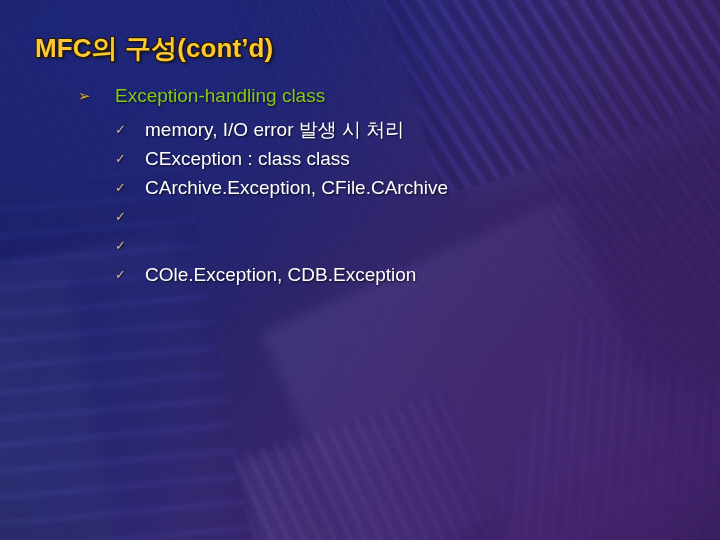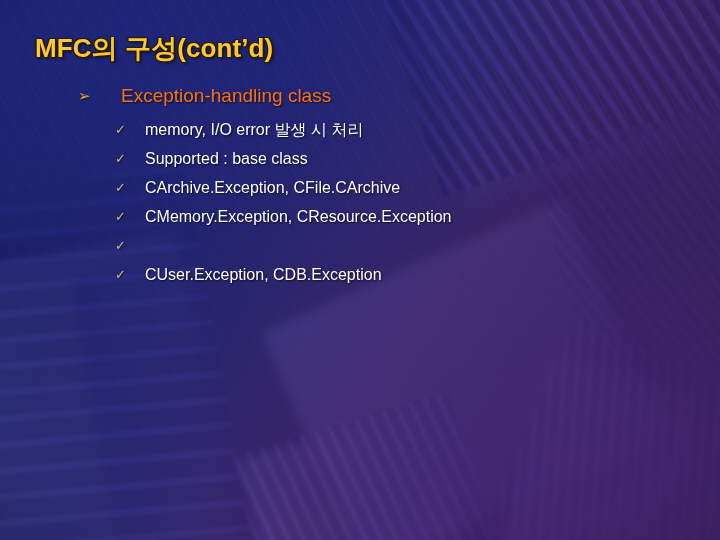--- a/index.html
+++ b/index.html
@@ -164,26 +164,25 @@
   }
   .l1-marker {
     width:37px;
     flex:0 0 37px;
     color:#e8ab22;
     font-size:15px;
     line-height:24px;
     text-shadow:1px 1px 2px rgba(0,0,0,.6);
   }
   .l1-text {
-    color:#f97316;
+    color:#84cc16;
     font-size:19px;
     line-height:24px;
     white-space:nowrap;
     text-shadow:1px 1px 2px rgba(0,0,0,.7);
-    margin-left:6px;
   }
 
   
   .l2-list {
     position:absolute;
     left:115px; top:119px;
   }
   .l2-row {
     display:flex;
     align-items:flex-start;
@@ -192,21 +191,21 @@
   .l2-marker {
     width:30px;
     flex:0 0 30px;
     color:#d8bb7a;
     font-size:13px;
     line-height:22px;
     text-shadow:1px 1px 2px rgba(0,0,0,.6);
   }
   .l2-text {
     color:#ffffff;
-    font-size:16px;
+    font-size:19px;
     line-height:22px;
     white-space:nowrap;
     text-shadow:1px 1px 2px rgba(0,0,0,.7);
   }
 </style>
 </head>
 <body>
 
 <div id="slide">
 
@@ -245,37 +244,36 @@
 
     <div class="l2-list">
 
       <div class="l2-row">
         <span class="l2-marker">✓</span>
         <span class="l2-text">memory, I/O error 발생 시 처리</span>
       </div>
 
       <div class="l2-row">
         <span class="l2-marker">✓</span>
-        <span class="l2-text">Supported : base class</span>
+        <span class="l2-text">CException : class class</span>
       </div>
 
       <div class="l2-row">
         <span class="l2-marker">✓</span>
         <span class="l2-text">CArchive.Exception, CFile.CArchive</span>
       </div>
 
       <div class="l2-row">
         <span class="l2-marker">✓</span>
-        <span class="l2-text">CMemory.Exception, CResource.Exception</span>
-      </div>
-
-      <div class="l2-row">
-        <span class="l2-marker">✓</span>
-      </div>
-
-      <div class="l2-row">
-        <span class="l2-marker">✓</span>
-        <span class="l2-text">CUser.Exception, CDB.Exception</span>
+      </div>
+
+      <div class="l2-row">
+        <span class="l2-marker">✓</span>
+      </div>
+
+      <div class="l2-row">
+        <span class="l2-marker">✓</span>
+        <span class="l2-text">COle.Exception, CDB.Exception</span>
       </div>
 
     </div>
   </div>
 </div>
 
 </body></html>

